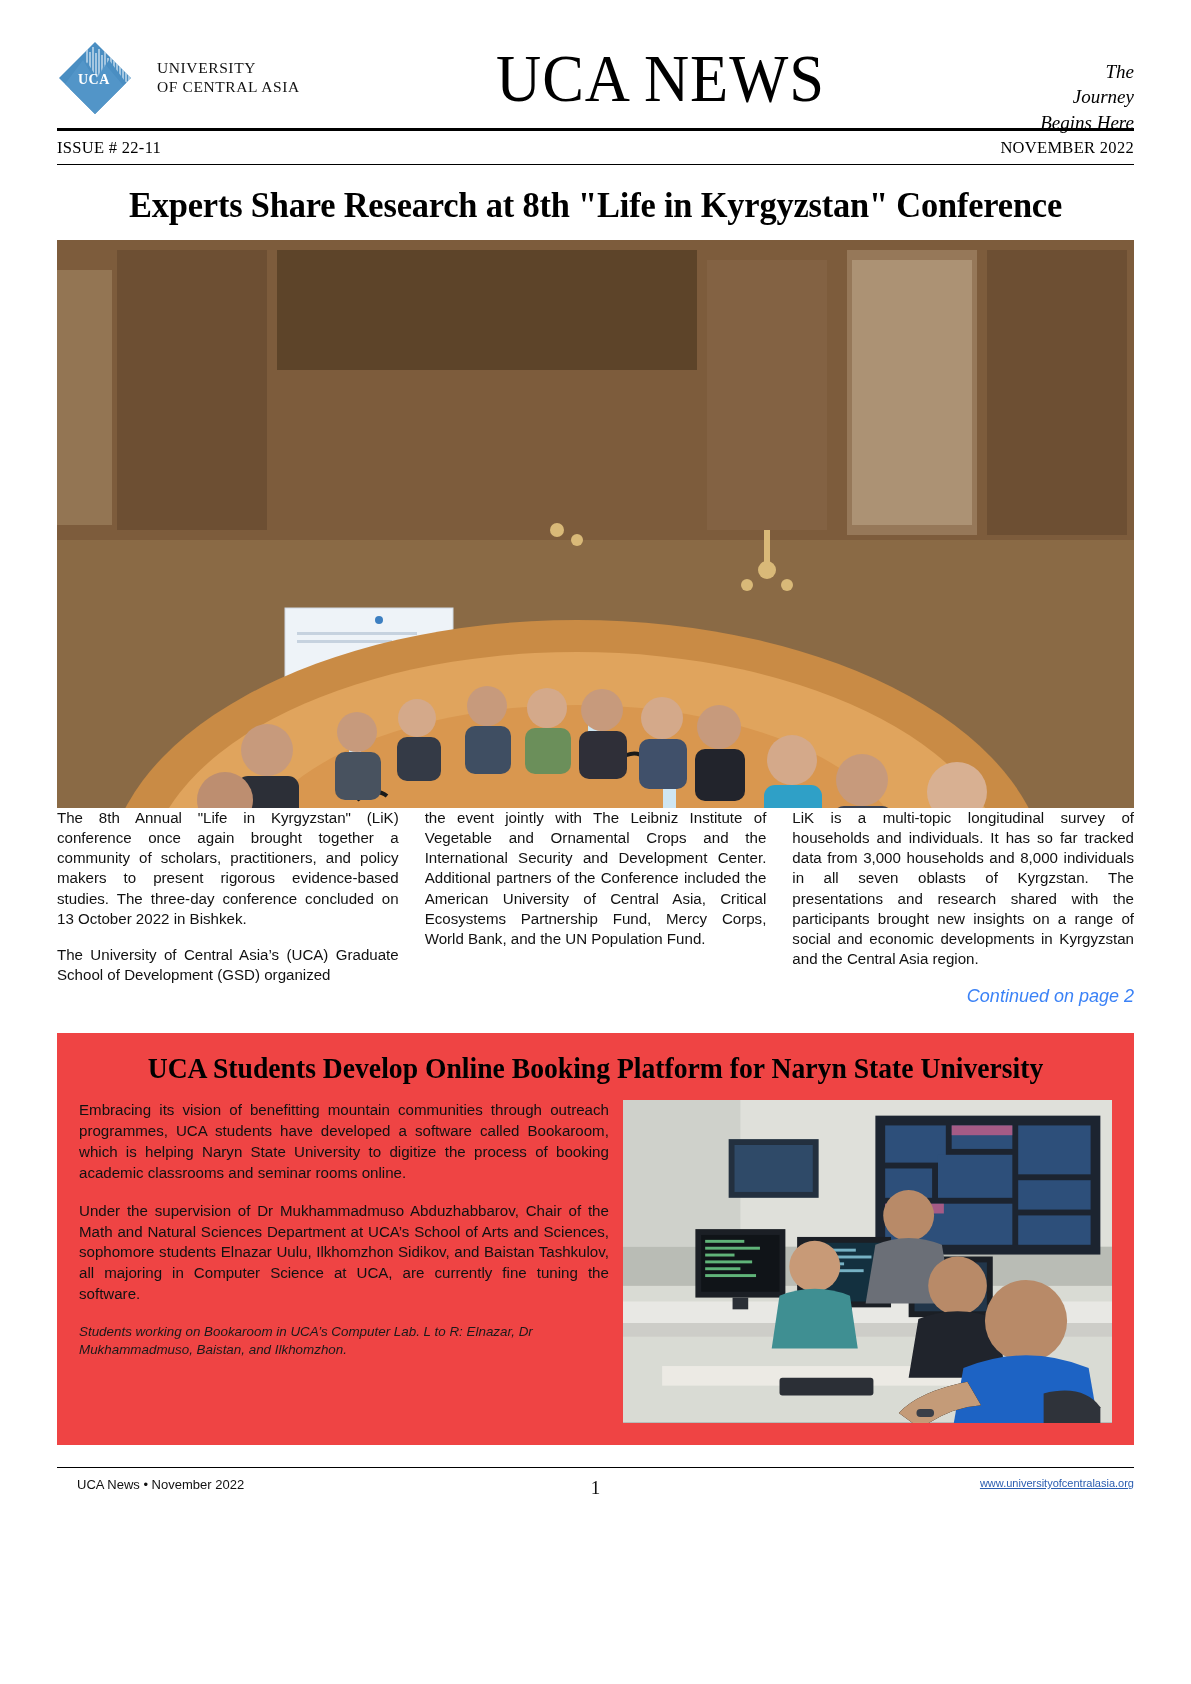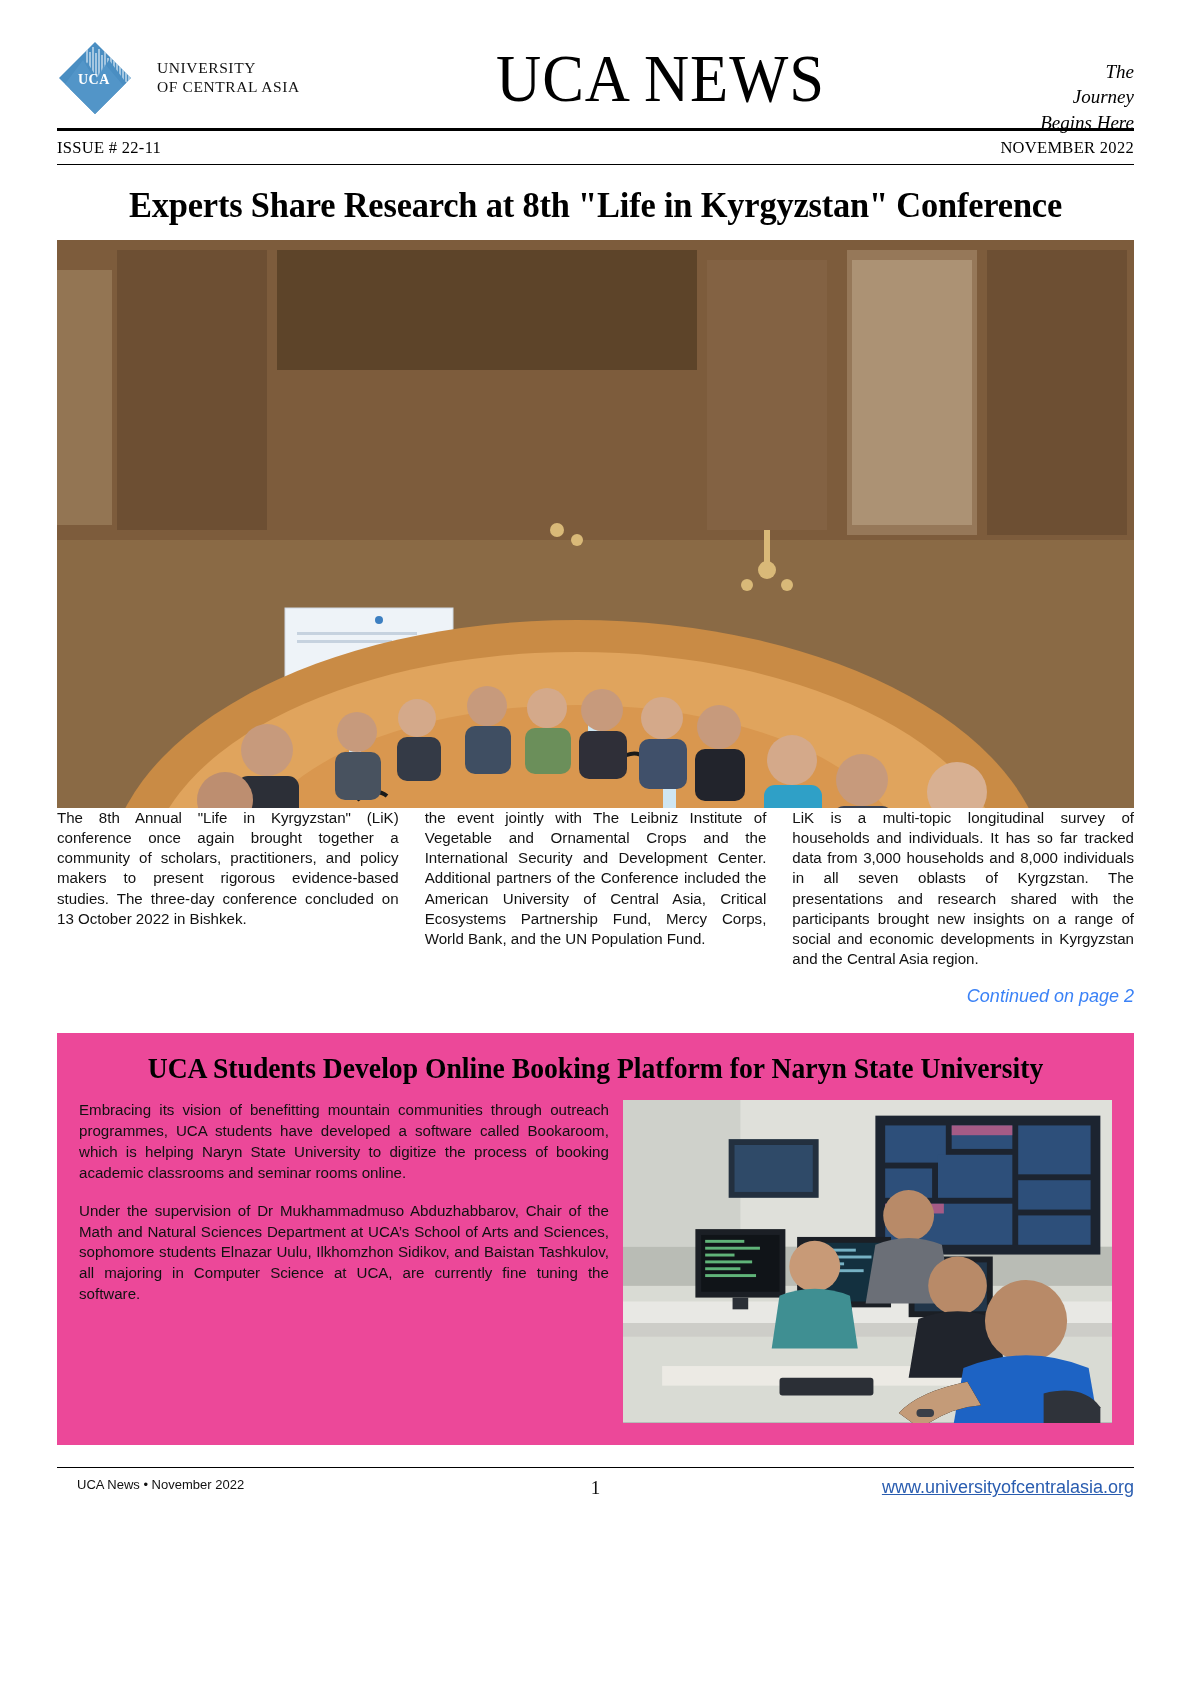--- a/index.html
+++ b/index.html
@@ -126,21 +126,21 @@
     color: #3b82f6;
     font-style: italic;
     font-size: 18px;
     text-align: right;
     display: block;
     margin-top: 2px;
   }
 
   
   .panel {
-    background: #ec4899;
+    background: #ef4444;
     margin-top: 20px;
     padding: 20px 22px 22px;
   }
   .panel-headline {
     font-family: "Liberation Serif", serif;
     font-weight: bold;
     font-size: 28.5px;
     line-height: 1.12;
     color: #000;
     text-align: center;
@@ -188,21 +188,21 @@
     font-family: "Liberation Serif", serif;
     position: absolute;
     left: 0; right: 0;
     text-align: center;
     pointer-events: none;
   }
   .footer-wrap { position: relative; }
   .footer .url {
     color: #2a5db0;
     text-decoration: underline;
-    font-size: 18px;
+    font-size: 11px;
   }
 </style>
 </head>
 <body>
 
 <div class="page">
 
   <div class="masthead">
 
     <div class="brand">
@@ -383,37 +383,39 @@
         <rect x="952" y="716" width="34" height="110" fill="#f2f2f0"></rect>
         <rect x="960" y="716" width="14" height="100" fill="#6a2230"></rect>
       </g>
     </svg>
   </div>
 
 
   <div class="cols">
     <div class="col">
       <p>The 8th Annual "Life in Kyrgyzstan" (LiK) conference once again brought together a community of scholars, practitioners, and policy makers to present rigorous evidence-based studies. The three-day conference concluded on 13 October 2022 in Bishkek.</p>
+      <p>The University of Central Asia’s (UCA) Graduate School of Development (GSD) organized</p>
     </div>
     <div class="col">
       <p>the event jointly with The Leibniz Institute of Vegetable and Ornamental Crops and the International Security and Development Center. Additional partners of the Conference included the American University of Central Asia, Critical Ecosystems Partnership Fund, Mercy Corps, World Bank, and the UN Population Fund.</p>
     </div>
     <div class="col">
       <p>LiK is a multi-topic longitudinal survey of households and individuals. It has so far tracked data from 3,000 households and 8,000 individuals in all seven oblasts of Kyrgzstan. The presentations and research shared with the participants brought new insights on a range of social and economic developments in Kyrgyzstan and the Central Asia region.</p>
       <span class="continued">Continued on page 2</span>
     </div>
   </div>
 
   <div class="panel">
     <div class="panel-headline">UCA Students Develop Online Booking Platform for Naryn State University</div>
 
     <div class="panel-body">
       <div class="panel-text">
         <p>Embracing its vision of benefitting mountain communities through outreach programmes, UCA students have developed a software called Bookaroom, which is helping Naryn State University to digitize the process of booking academic classrooms and seminar rooms online.</p>
         <p>Under the supervision of Dr Mukhammadmuso Abduzhabbarov, Chair of the Math and Natural Sciences Department at UCA’s School of Arts and Sciences, sophomore students Elnazar Uulu, Ilkhomzhon Sidikov, and Baistan Tashkulov, all majoring in Computer Science at UCA, are currently fine tuning the software.</p>
+        <div class="panel-caption">Students working on Bookaroom in UCA’s Computer Lab. L to R: Elnazar, Dr Mukhammadmuso, Baistan, and Ilkhomzhon.</div>
       </div>
 
       <div class="panel-photo">
         <svg viewBox="0 0 500 330" preserveAspectRatio="none" aria-hidden="true">
           <rect width="500" height="330" fill="#d9dbd4"></rect>
 
           <rect x="0" y="0" width="500" height="150" fill="#dfe0da"></rect>
           <rect x="0" y="0" width="120" height="150" fill="#cfd1cb"></rect>
           <rect x="0" y="150" width="500" height="40" fill="#b9bcb5"></rect>
 

